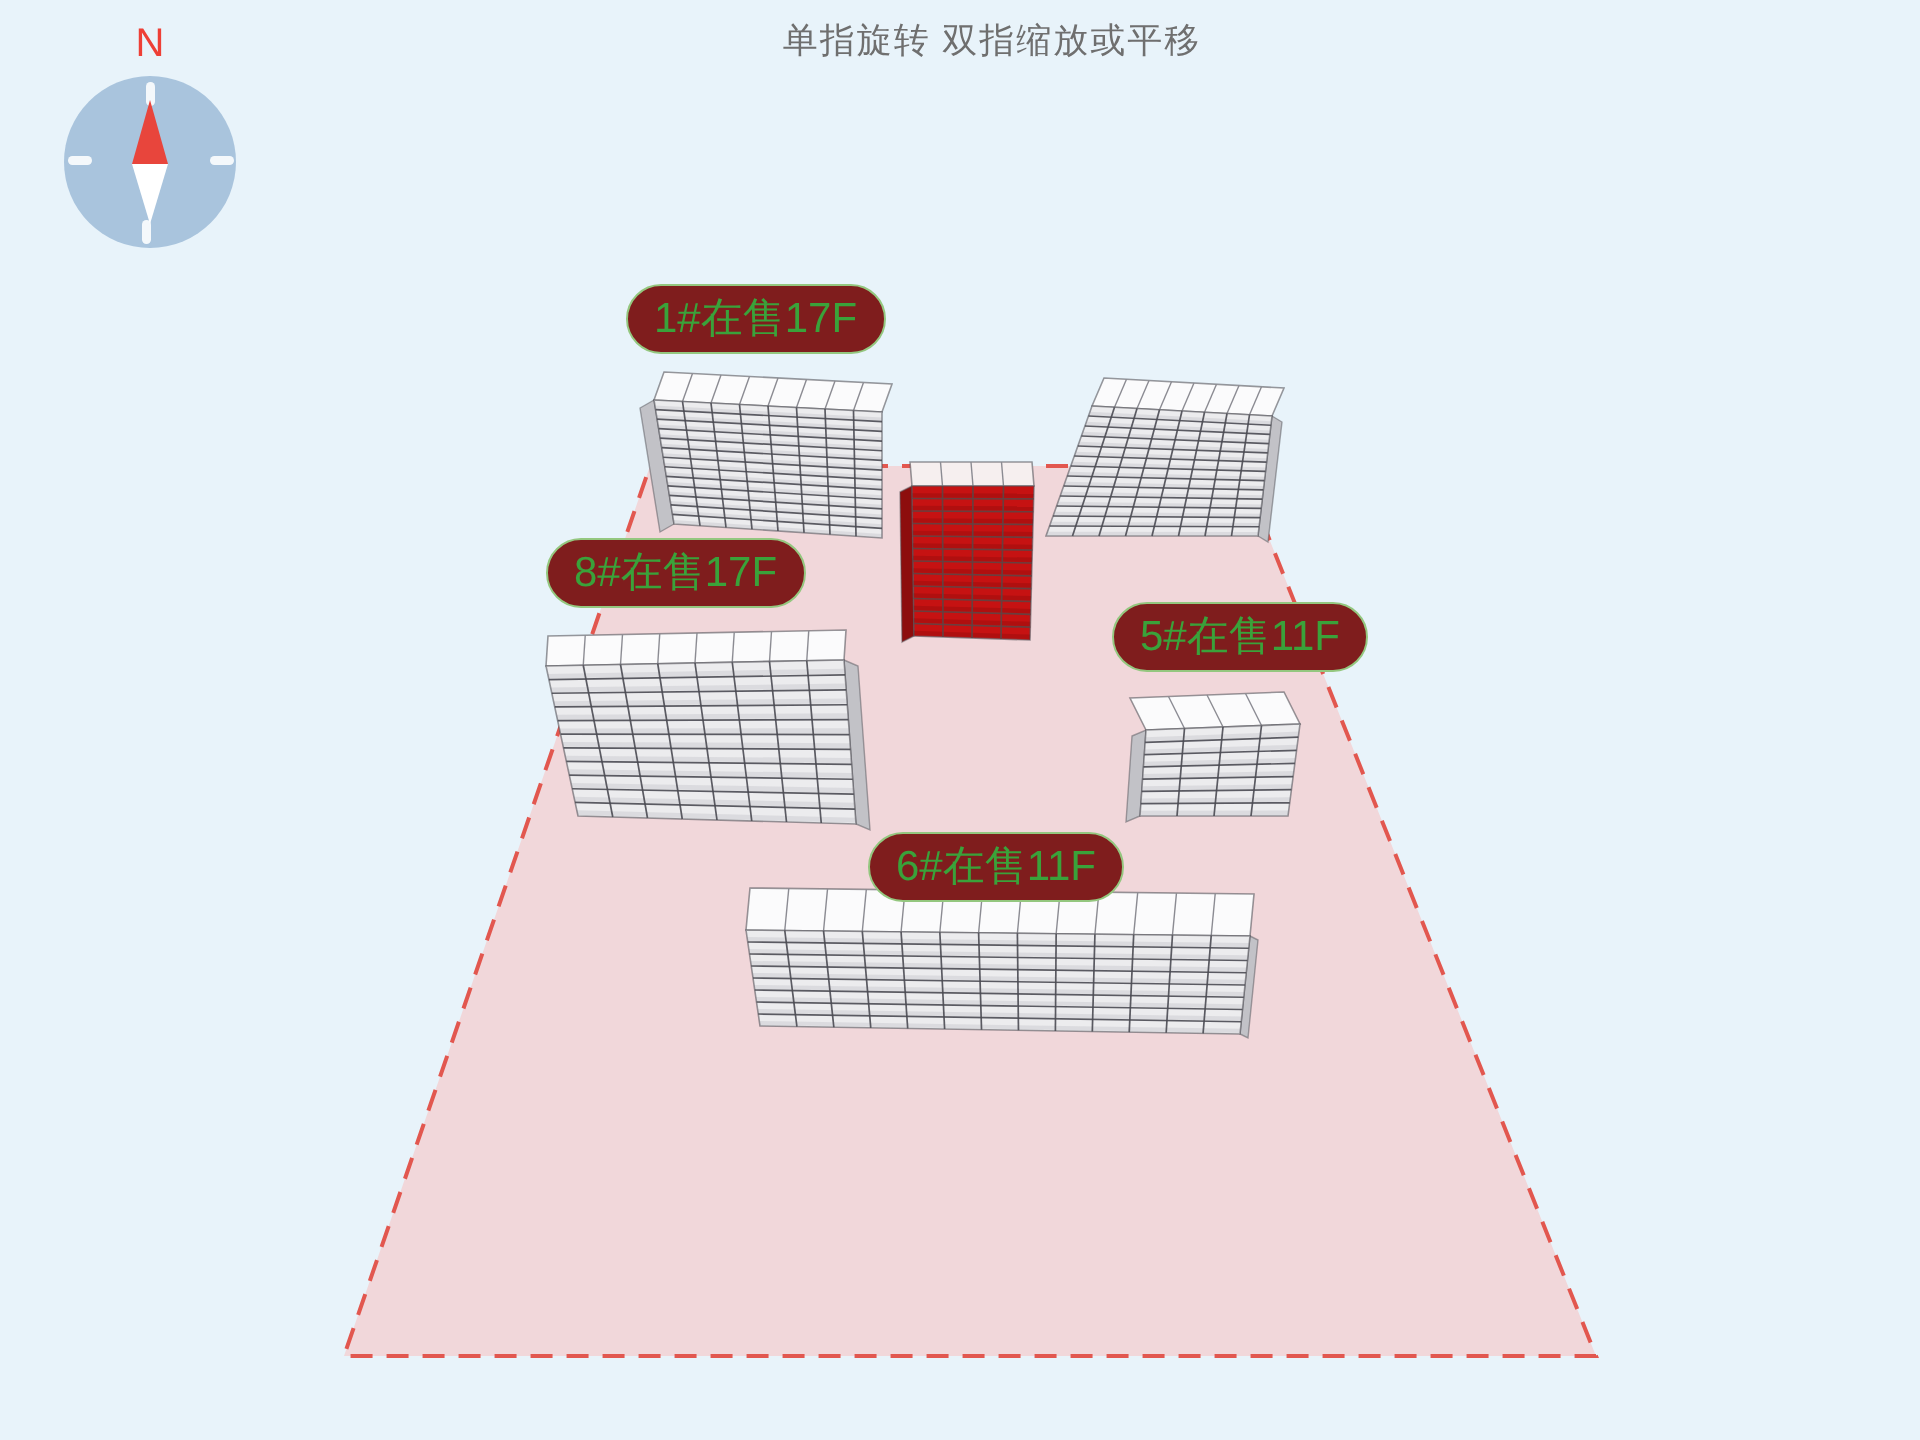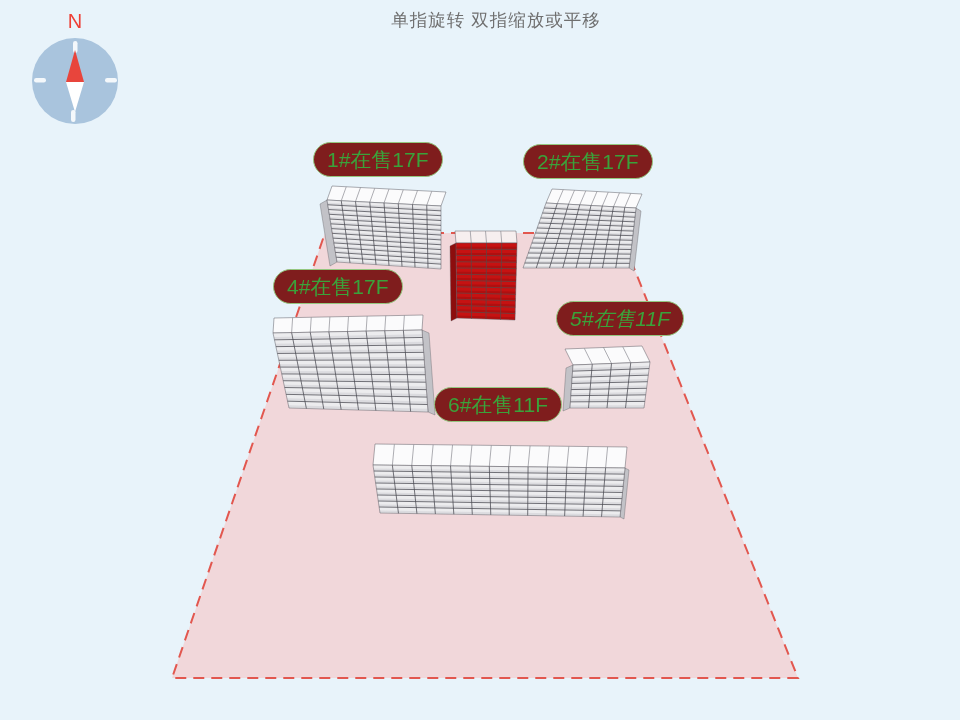--- a/index.html
+++ b/index.html
@@ -10,22 +10,22 @@
         font-size:17.5px;color:#6f6f6f;letter-spacing:1px;padding-left:16px;}
   .compass{position:absolute;left:0;top:0;width:150px;height:140px;}
   .lbl{position:absolute;display:inline-block;background:#7f1d1d;
        border:1.6px solid #94c77f;border-radius:19px;padding:2px 13px;
        font-size:21px;line-height:29px;color:#3aa23a;white-space:nowrap;
        box-shadow:0 0 0 0 rgba(0,0,0,0);}
   .lbl-1{left:313px;top:142px;}
   .lbl-2{left:523px;top:144px;}
   .lbl-3{left:424px;top:185px;}
   .lbl-4{left:273px;top:269px;}
-  .lbl-5{left:556px;top:301px;font-style:italic;}
-  .lbl-6{left:434px;top:387px;}
+  .lbl-5{left:556px;top:301px;}
+  .lbl-6{left:434px;top:416px;}
 </style>
 </head>
 <body>
 
 <div class="stage" style="background: rgb(232, 243, 250);">
 
   <svg id="scene" class="scene" width="960" height="720" viewBox="0 0 960 720" style="background: transparent;">
       <polygon points="325,233 620,233 798,678 172,678" fill="#f1d7da" stroke="#e2574f" stroke-width="2" stroke-dasharray="11 7"></polygon>
       <g>
         <polygon points="320,204 327,200 337,262 330,266" fill="#c2c2c7" stroke="#55555c" stroke-width="0.7" stroke-opacity="0.5"></polygon>
@@ -302,18 +302,17 @@
     <circle cx="75" cy="81" r="43" fill="#a9c4dd"></circle>
     <rect x="73" y="41" width="4.5" height="12" rx="2.2" fill="#f4f8fb"></rect>
     <rect x="71" y="110" width="4.5" height="12" rx="2.2" fill="#f4f8fb"></rect>
     <rect x="34" y="78" width="12" height="4.5" rx="2.2" fill="#f4f8fb"></rect>
     <rect x="105" y="78" width="12" height="4.5" rx="2.2" fill="#f4f8fb"></rect>
     <polygon points="75,50 66,82 84,82" fill="#e8453c"></polygon>
     <polygon points="66,82 84,82 75,112" fill="#ffffff"></polygon>
   </svg>
 
   <div class="lbl lbl-1" style="border-color: rgb(148, 199, 127); color: rgb(58, 162, 58);">1#在售17F</div>
-  <div class="lbl lbl-2" style="border-color: rgb(148, 199, 127); color: rgb(58, 162, 58);">2#在售17F</div>
-  <div class="lbl lbl-4" style="border-color: rgb(148, 199, 127); color: rgb(58, 162, 58);">4#在售17F</div>
+  <div class="lbl lbl-4" style="border-color: rgb(148, 199, 127); color: rgb(58, 162, 58);">8#在售17F</div>
   <div class="lbl lbl-5" style="border-color: rgb(148, 199, 127); color: rgb(58, 162, 58);">5#在售11F</div>
   <div class="lbl lbl-6" style="border-color: rgb(148, 199, 127); color: rgb(58, 162, 58);">6#在售11F</div>
 
 </div>
 
 </body></html>

